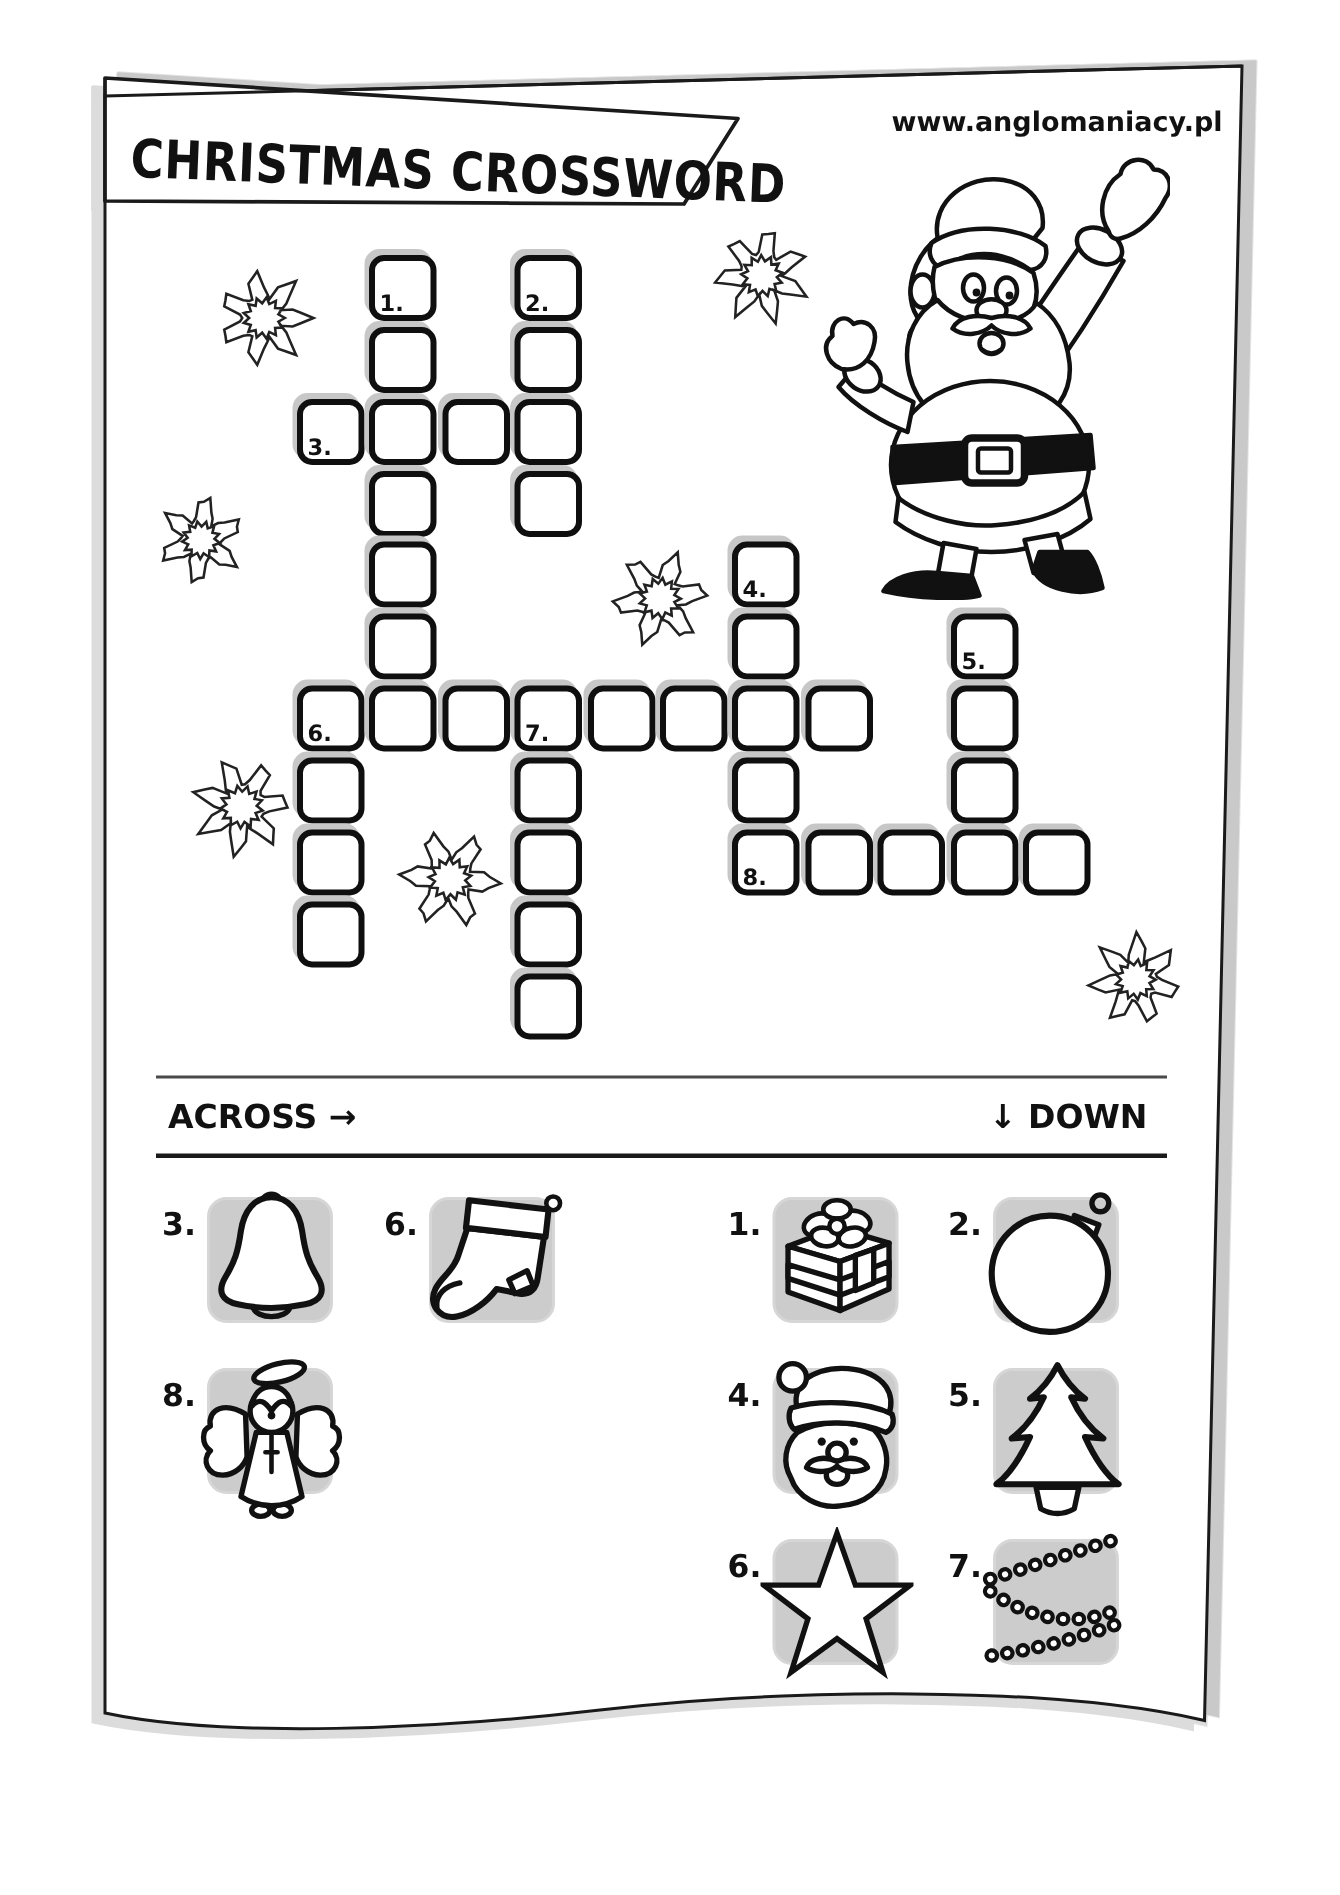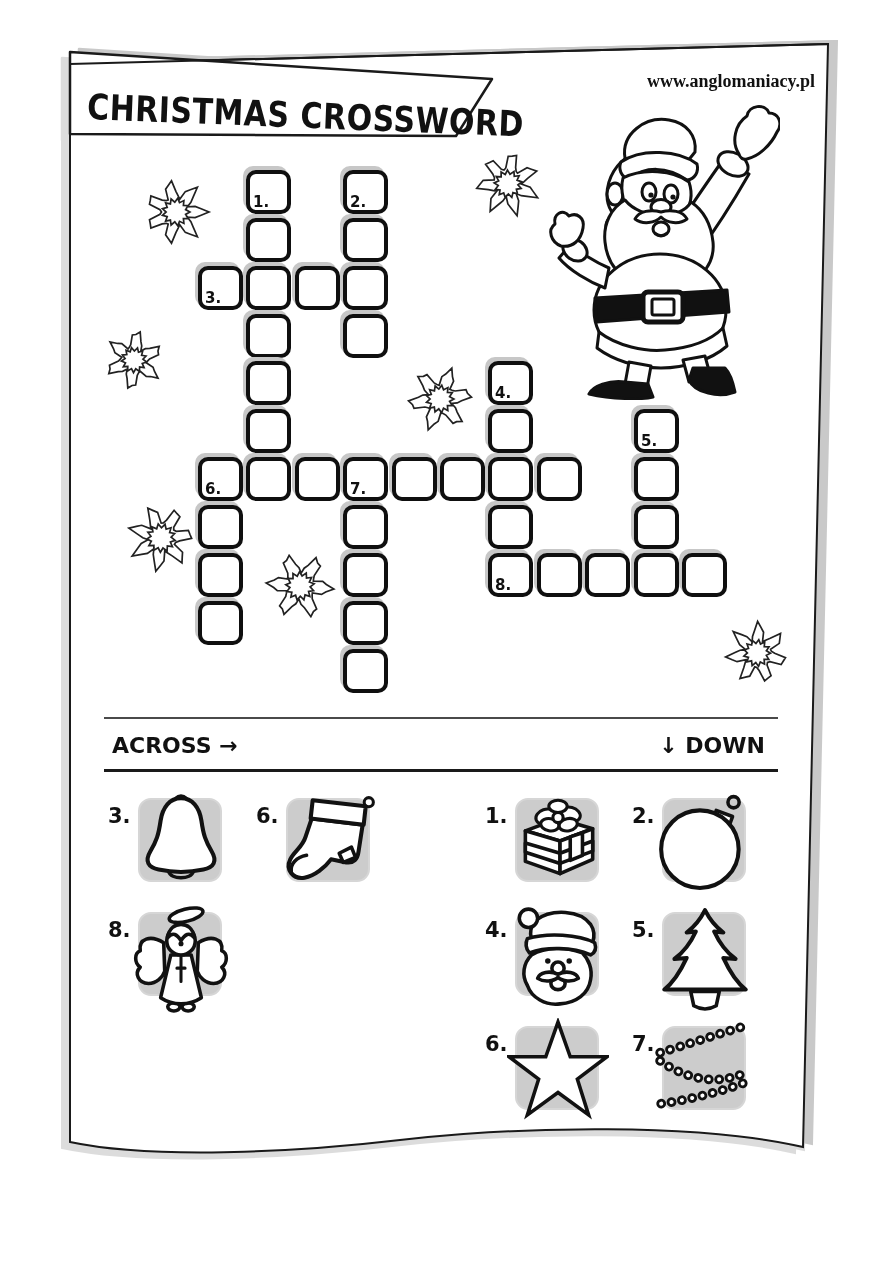--- a/index.html
+++ b/index.html
@@ -3,21 +3,21 @@
 <meta charset="utf-8">
 <style>
   html,body{margin:0;padding:0;background:#ffffff;}
   .stage{position:relative;width:893px;height:1263px;background:#fff;overflow:hidden;
          font-family:"DejaVu Sans","Liberation Sans",sans-serif;color:#111;}
   svg.frame{position:absolute;left:0;top:0;z-index:1;}
   .sheet-group{filter:drop-shadow(9px -3px 0 #c9c9c9) drop-shadow(-8px 6px 0 #dcdcdc);}
   .page-title{position:absolute;left:88px;top:86px;z-index:4;font-size:30px;font-weight:800;
               letter-spacing:0.5px;transform:rotate(2.3deg) scaleY(1.18);transform-origin:left top;
               white-space:nowrap;}
-  .website{position:absolute;right:78px;top:71px;z-index:4;font-size:18px;font-weight:700;font-family:Liberation Serif, serif;}
+  .website{position:absolute;right:78px;top:71px;z-index:4;font-size:18px;font-weight:700;}
   #flakes{position:absolute;left:0;top:0;z-index:2;}
   .santa{position:absolute;left:540px;top:100px;z-index:3;}
   #grid{position:absolute;left:0;top:0;z-index:3;}
   .cell{position:absolute;width:45px;height:44px;box-sizing:border-box;background:#fff;
         border:4px solid #0f0f0f;border-radius:10px;box-shadow:-3px -4px 0 0 #c7c7c7;}
   .cell-num{position:absolute;left:3px;bottom:0px;font-size:15px;font-weight:800;line-height:1.1;}
   .divider{position:absolute;z-index:4;}
   .d1{left:104px;top:717px;width:674px;height:2px;background:#4a4a4a;}
   .d2{left:104px;top:769px;width:674px;height:2.5px;background:#1a1a1a;}
   .sec-head{position:absolute;z-index:4;font-size:22px;font-weight:800;white-space:nowrap;}

